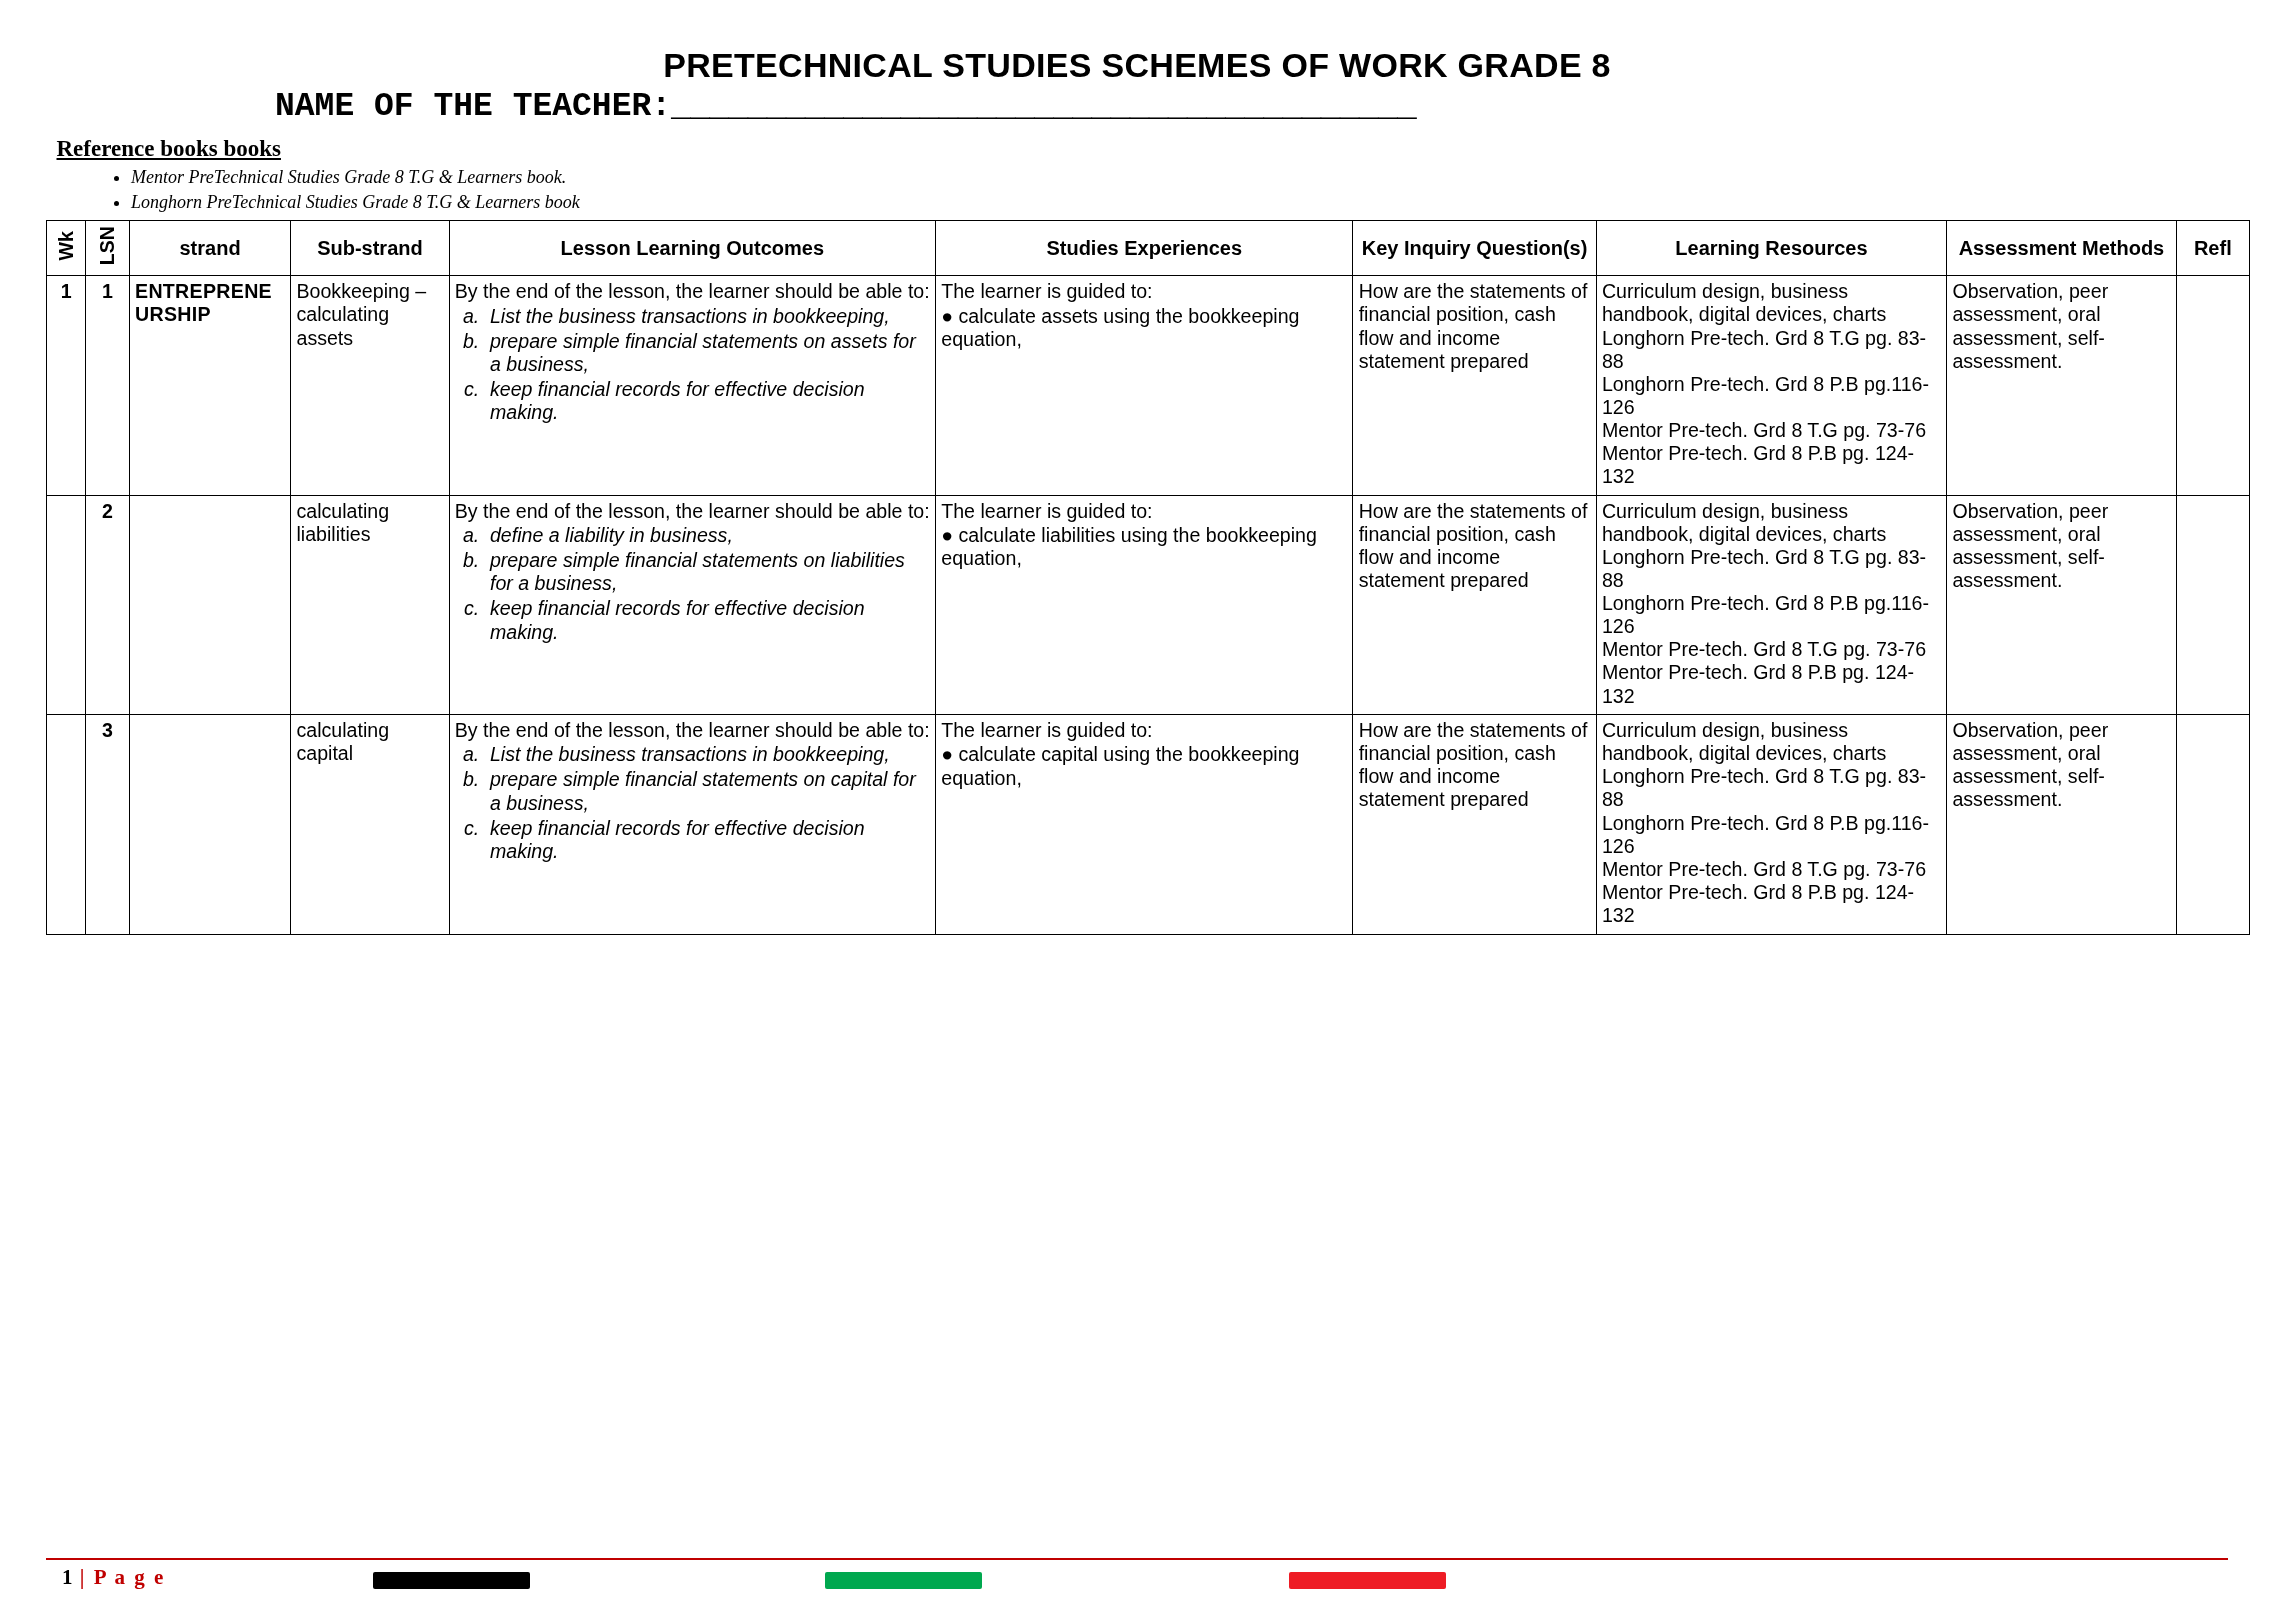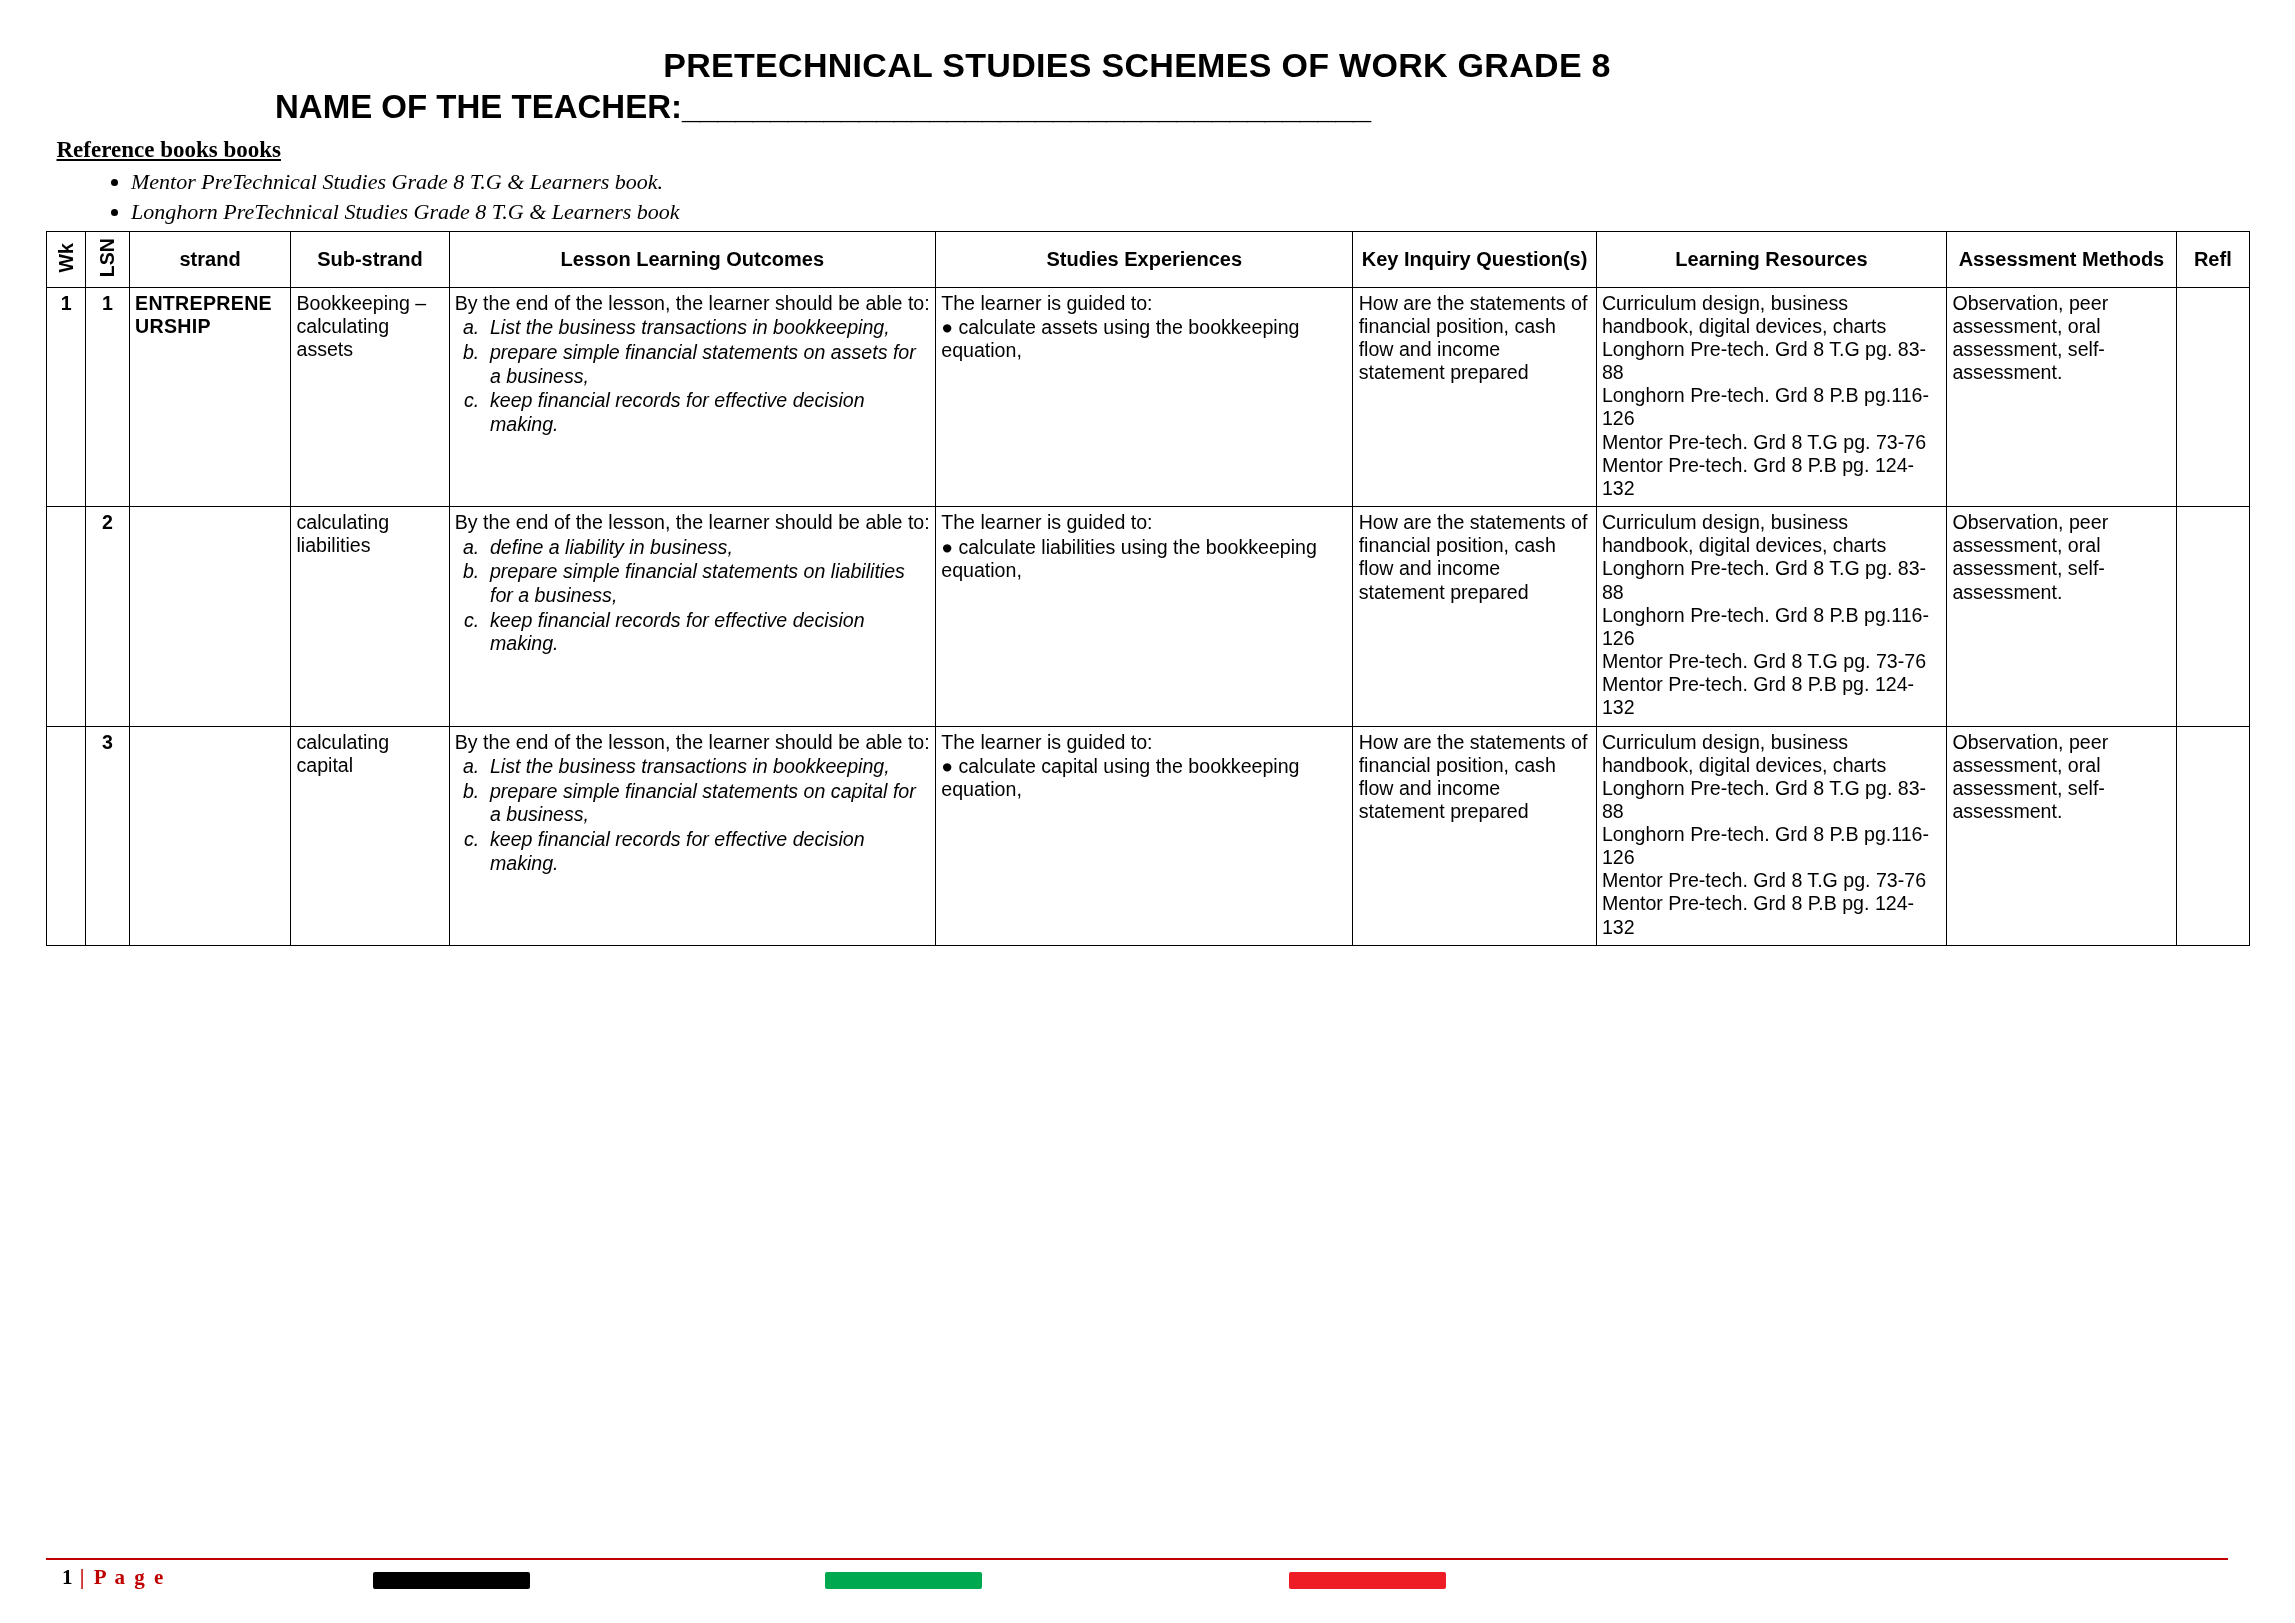--- a/index.html
+++ b/index.html
@@ -31,39 +31,39 @@
     letter-spacing: 0.3px;
     margin: 19.6px 0 3.9px 0;
     font-family: "Liberation Sans", sans-serif;
   }
   .hdr-line {
     font-weight: bold;
     font-size: 33px;
     white-space: nowrap;
     margin: 3.9px 0 3.9px 0;
   }
-  .hdr-line.teacher { padding-left: 229px; }
+  .hdr-line.teacher { padding-left: 229px; font-family: Liberation Mono, monospace; }
   .hdr-line.school  { padding-left: 229px; }
   .ul { text-decoration: underline; }
   .blank-long { letter-spacing: -0.7px; }
 
   
   .ref-title {
     font-family: "Liberation Serif", serif;
     font-weight: bold;
     font-size: 23px;
     text-decoration: underline;
     margin: 10.5px 0 3.9px 10.5px;
   }
   .ref-list {
     margin: 0 0 5.2px 0;
     padding-left: 85px;
     font-family: "Liberation Serif", serif;
     font-style: italic;
-    font-size: 22px;
+    font-size: 18px;
     line-height: 1.32;
   }
   .ref-list li { margin: 0 0 1.3px 0; }
 
   
   table.schemes {
     border-collapse: collapse;
     width: 2204px;
     table-layout: fixed;
     margin-top: 3.9px;

